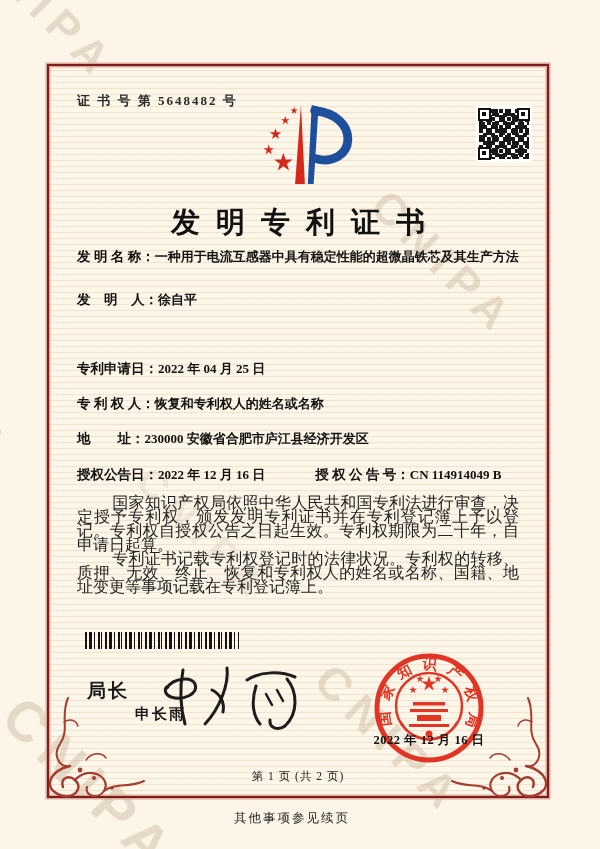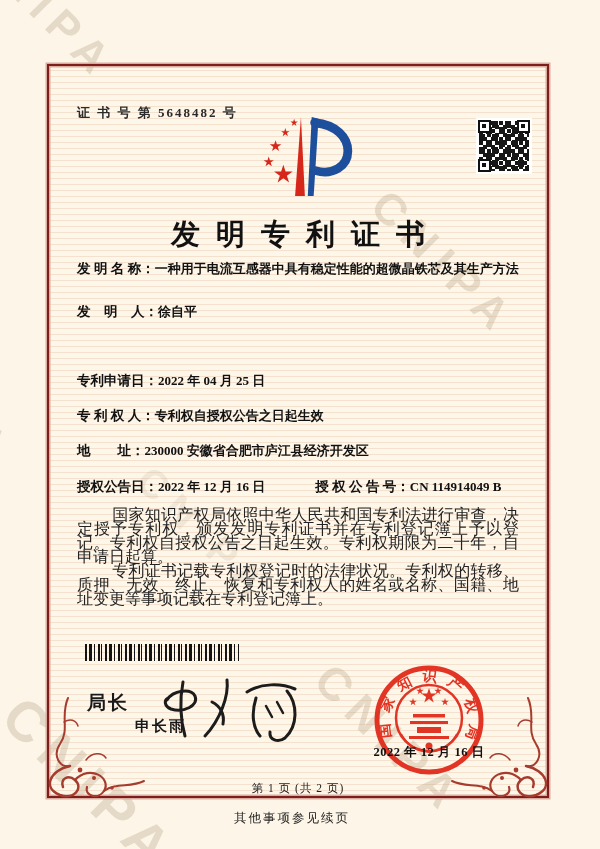--- a/index.html
+++ b/index.html
@@ -24,21 +24,21 @@
     background:
       repeating-linear-gradient(180deg, rgba(233,188,158,.38) 0 1px, rgba(0,0,0,0) 1px 6px),
       #fdf7ea;
   }
   .frame-border{
     position:absolute;left:47px;top:64px;width:502px;height:734px;z-index:2;
     border:2.5px solid #7e1d1a;
     box-shadow:0 0 0 1.5px #d9ab9e, inset 0 0 0 1.5px #d9ab9e;
     box-sizing:border-box;pointer-events:none;
   }
-  .content{position:absolute;left:47px;top:76px;width:502px;height:546px;z-index:3;}
+  .content{position:absolute;left:47px;top:64px;width:502px;height:546px;z-index:3;}
   
   .cert-no{position:absolute;left:30px;top:28px;font-size:13px;letter-spacing:2px;color:#2b2b2b;font-weight:600;}
   .logo{position:absolute;left:190px;top:36px;width:124px;height:86px;}
   .qr{position:absolute;left:429px;top:42px;width:56px;height:56px;background:#fff;padding:3px;box-sizing:border-box;}
   .qr-inner{
     position:relative;width:100%;height:100%;
     background-image:
       repeating-conic-gradient(#161616 0 25%, rgba(0,0,0,0) 0 50%),
       repeating-conic-gradient(rgba(0,0,0,0) 0 25%, #161616 0 50%);
     background-size:8px 8px,13px 13px;
@@ -139,21 +139,21 @@
       <div class="finder f-tr"></div>
       <div class="finder f-bl"></div>
     </div>
   </div>
 
   <div class="title">发明专利证书</div>
 
   <div class="row" style="top:227px"><span class="lbl">发　明　人：</span><span class="val">徐自平</span></div>
   <div class="row" style="top:184px"><span class="lbl">发 明 名 称：</span><span class="val">一种用于电流互感器中具有稳定性能的超微晶铁芯及其生产方法</span></div>
   <div class="row" style="top:296px"><span class="lbl">专利申请日：</span><span class="val">2022 年 04 月 25 日</span></div>
-  <div class="row" style="top:331px"><span class="lbl">专 利 权 人：</span><span class="val">专利权自授权公告之日起生效</span></div>
+  <div class="row" style="top:331px"><span class="lbl">专 利 权 人：</span><span class="val">恢复和专利权人的姓名或名称</span></div>
   <div class="row" style="top:366px"><span class="lbl">地　　址：</span><span class="val">230000 安徽省合肥市庐江县经济开发区</span></div>
   <div class="row" style="top:402px"><span class="lbl">授权公告日：</span><span class="val">2022 年 12 月 16 日</span><span class="lbl2">授 权 公 告 号：</span><span class="val">CN 114914049 B</span></div>
 
   <div class="paras">
     <p>国家知识产权局依照中华人民共和国专利法进行审查，决定授予专利权，颁发发明专利证书并在专利登记簿上予以登记。专利权自授权公告之日起生效。专利权期限为二十年，自申请日起算。</p>
     <p>专利证书记载专利权登记时的法律状况。专利权的转移、质押、无效、终止、恢复和专利权人的姓名或名称、国籍、地址变更等事项记载在专利登记簿上。</p>
   </div>
 
   <div class="barcode"></div>
 

